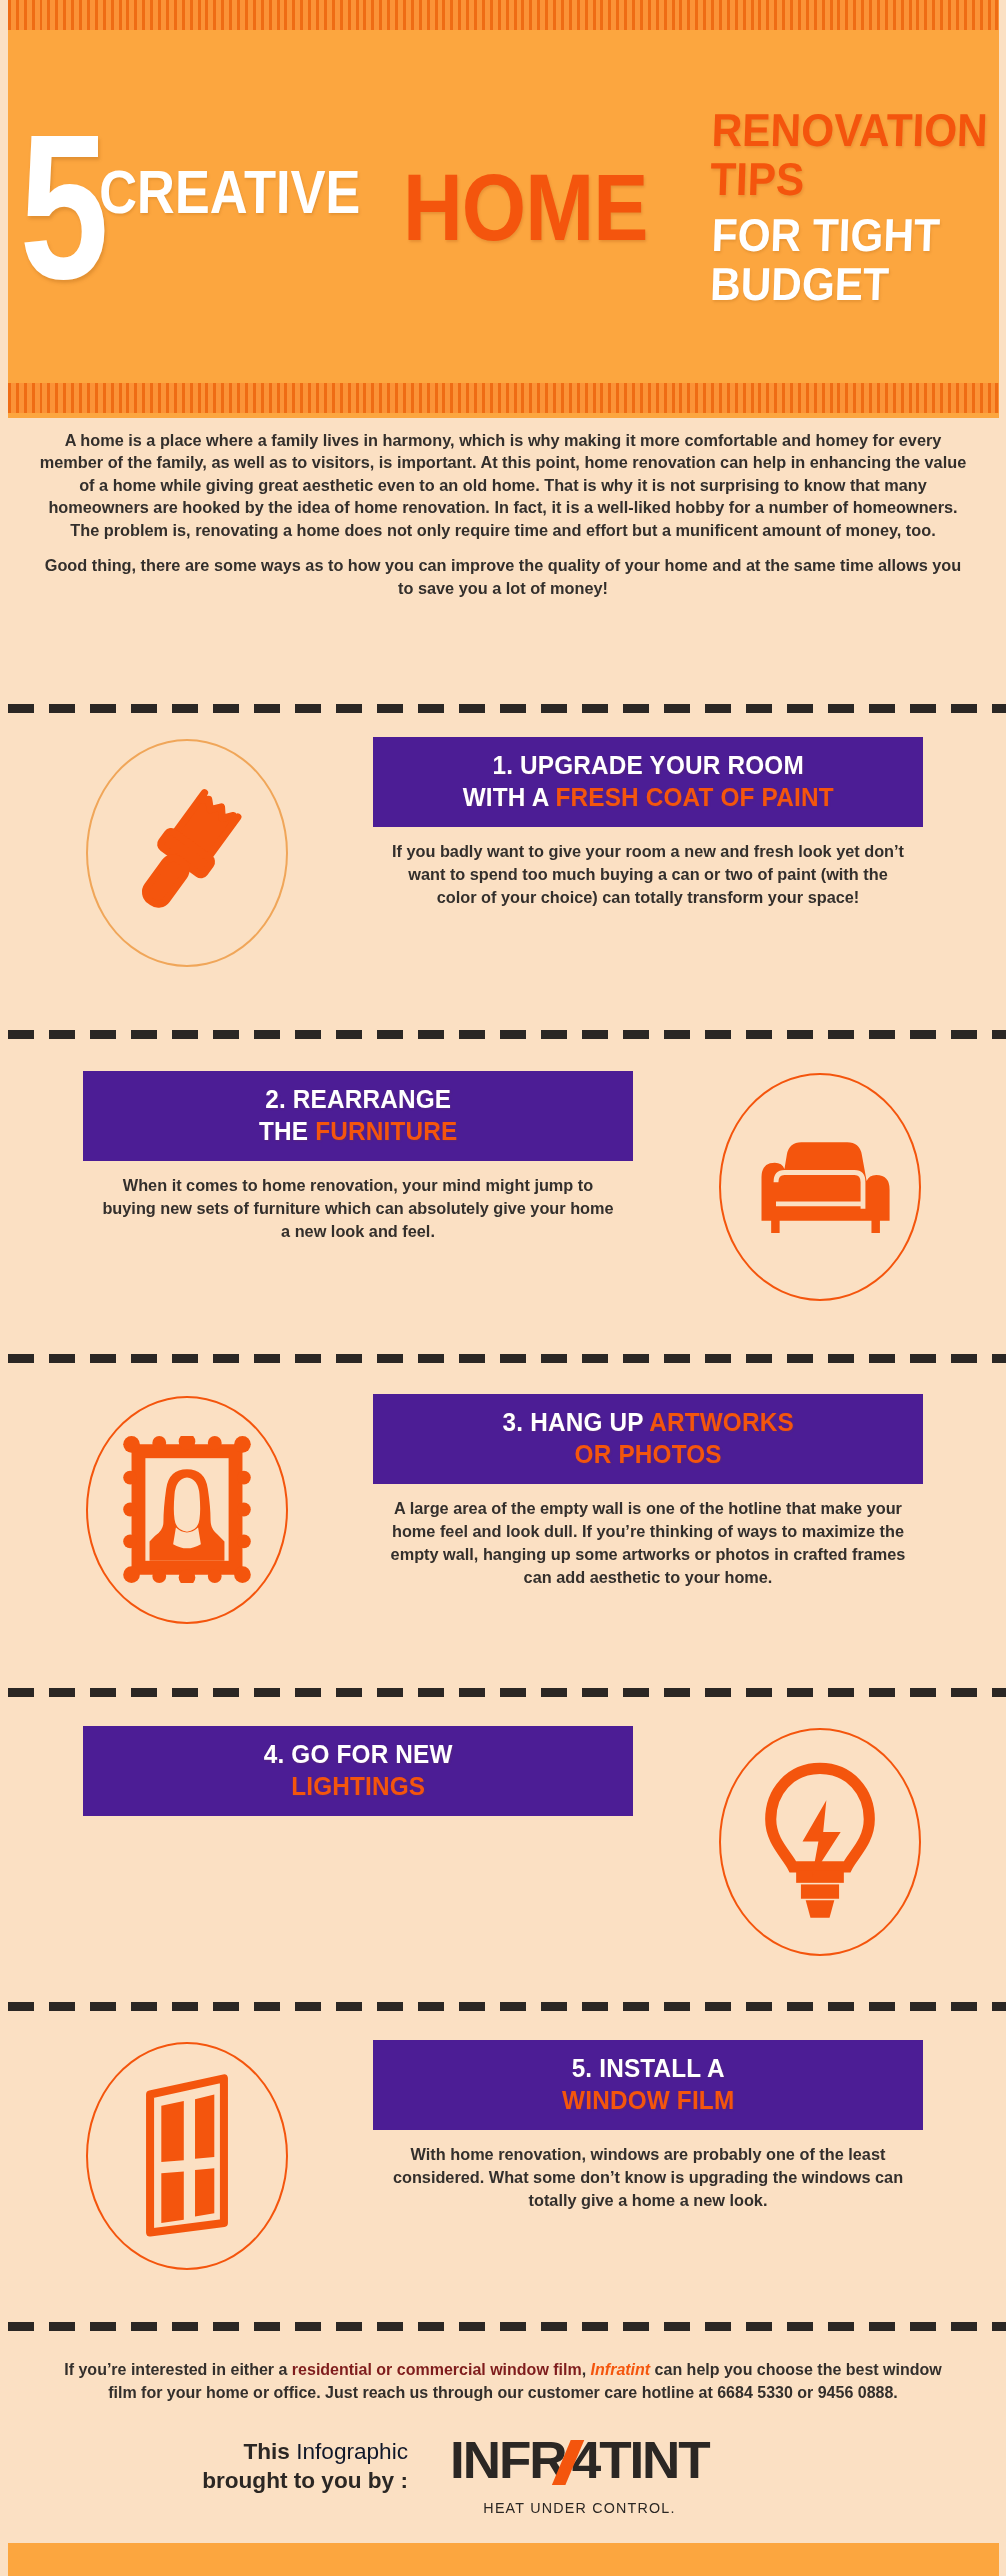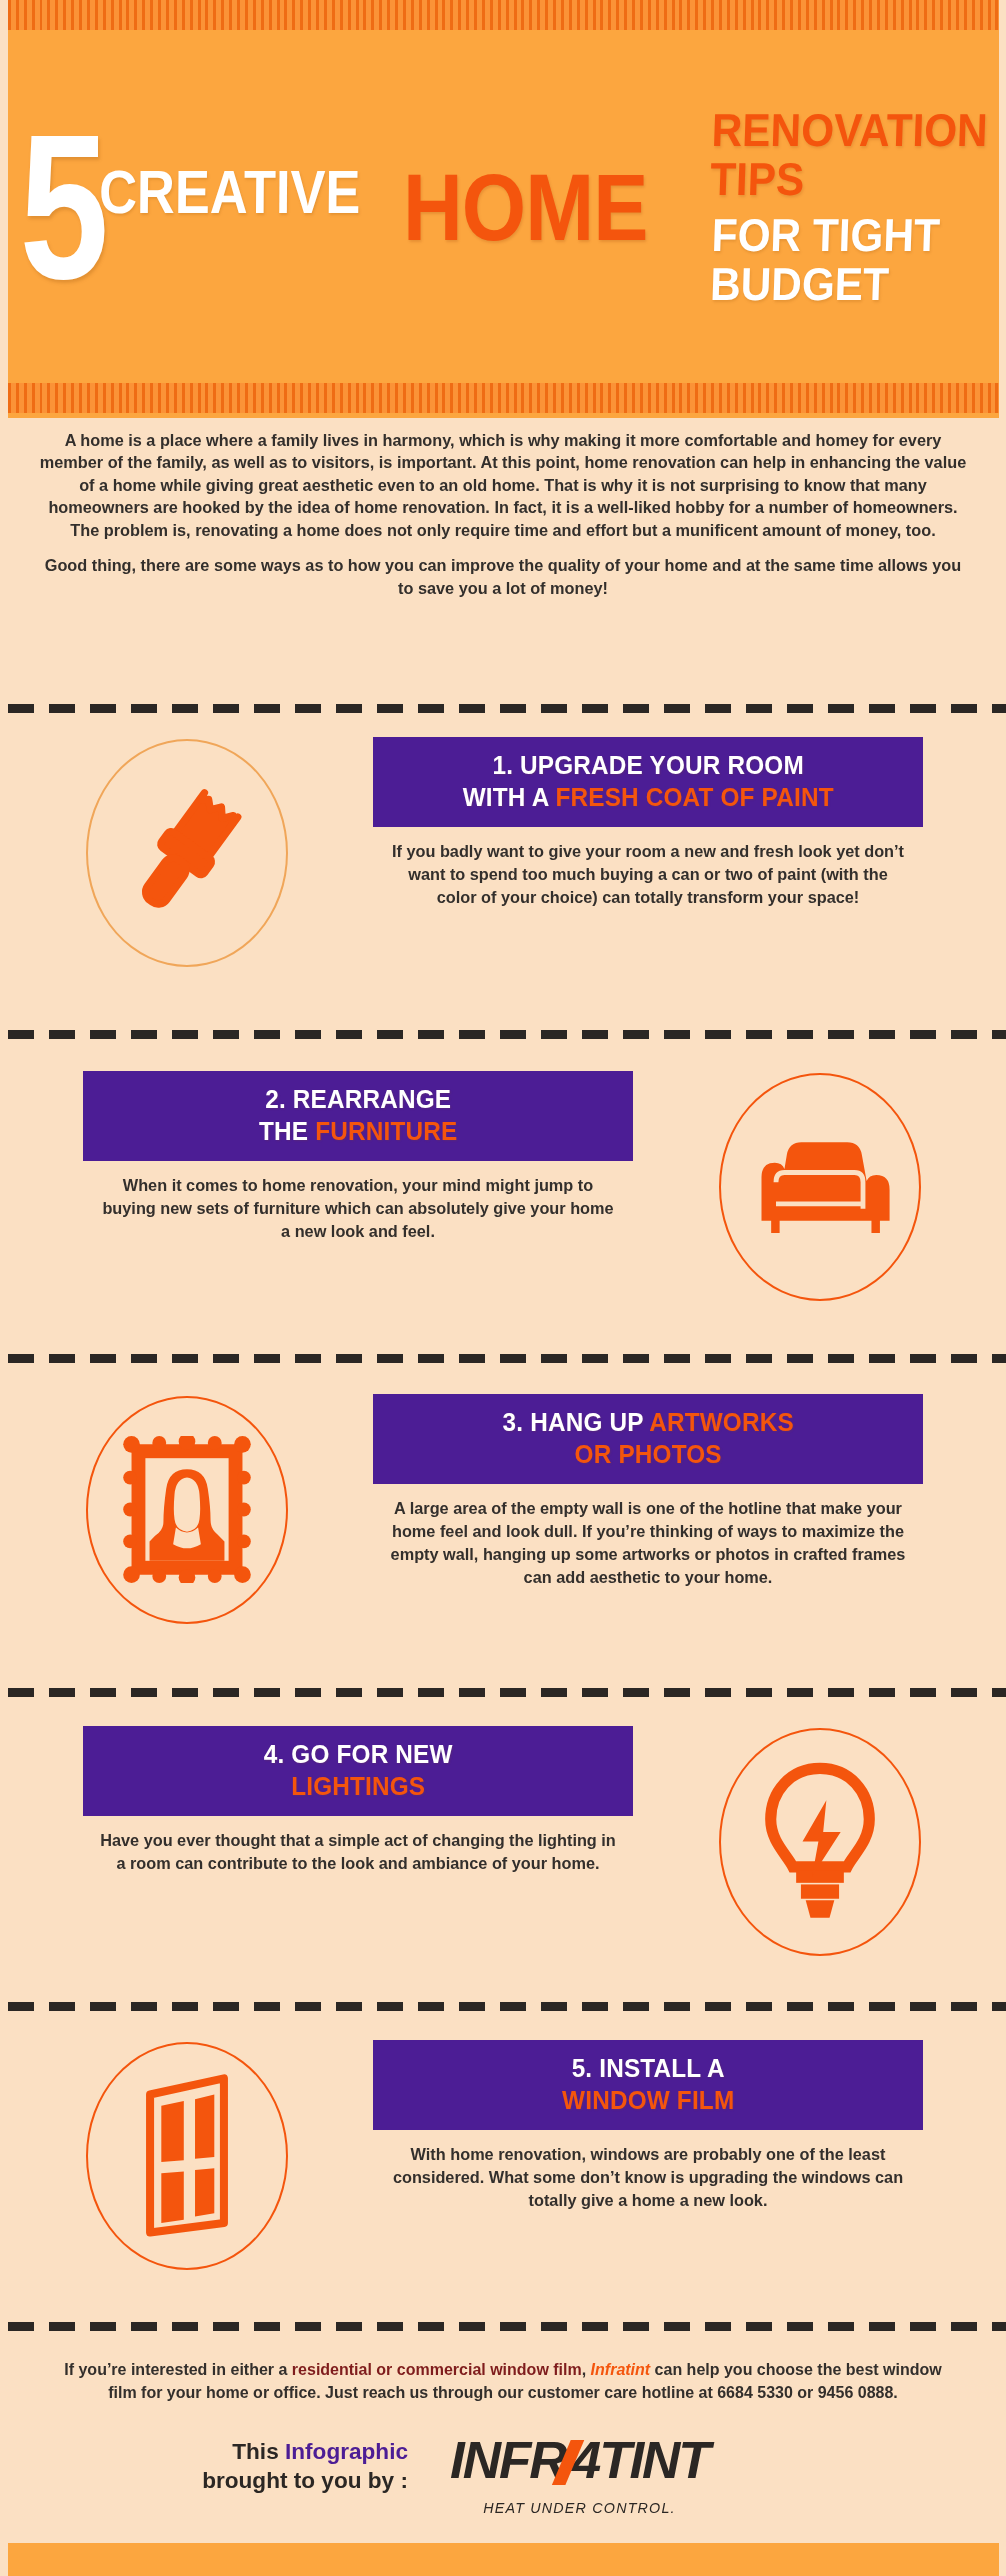--- a/index.html
+++ b/index.html
@@ -239,29 +239,28 @@
     position: absolute;
     left: 172px;
     top: 2437px;
     text-align: right;
     color: #2b2724;
     font-size: 22.6px;
     font-weight: 600;
     line-height: 1.3;
     width: 236px;
   }
-  .brought .ig { color: #4c1d95; font-weight: bold; text-align: right; }
+  .brought .ig { color: #0f172a; font-weight: normal; text-align: right; }
 
   .logo-wrap {
     position: absolute;
     left: 432px;
     top: 2435px;
     width: 295px;
     text-align: center;
-    font-style: italic;
   }
   .logo-word {
     font-size: 51px;
     font-weight: bold;
     color: #2b2724;
     letter-spacing: -2px;
     font-family: "Liberation Sans", sans-serif;
     transform: scaleX(1.04);
     line-height: 1;
     position: relative;
@@ -419,21 +418,20 @@
           <path d="M30 87 h18 l-3 11 h-12 z" fill="#f4550d"></path>
           <path d="M43 24 L28 50 h10 l-4 22 L52 44 h-11 z" fill="#f4550d"></path>
         </svg>
       </div>
     </div>
     <div class="sec-body">
       <div class="sec-banner">
         <div class="line"><span class="w">4. GO FOR NEW</span></div>
         <div class="line"><span class="o">LIGHTINGS</span></div>
       </div>
-      <div class="sec-text">Have you ever thought that a simple act of changing the lighting in a room can contribute to the look and ambiance of your home.</div>
     </div>
   </div>
 
   <div class="section icon-left" style="top:2032px">
     <div class="sec-icon-wrap">
       <div class="circle strong">
         <svg width="116" height="167" viewBox="0 0 70 104">
           <path d="M12 14 L58 4 L58 94 L12 100 z" fill="none" stroke="#f4550d" stroke-width="5" stroke-linejoin="round"></path>
           <path d="M19 21 L33 18 L33 55 L19 56 z" fill="#f4550d"></path>
           <path d="M40 17 L52 14 L52 53 L40 54 z" fill="#f4550d"></path>

